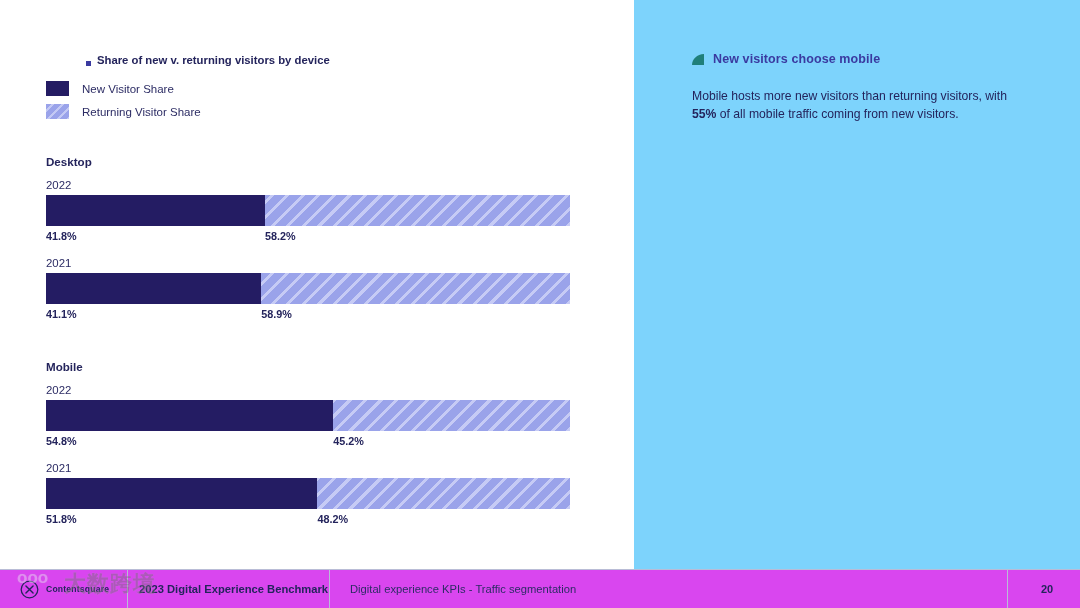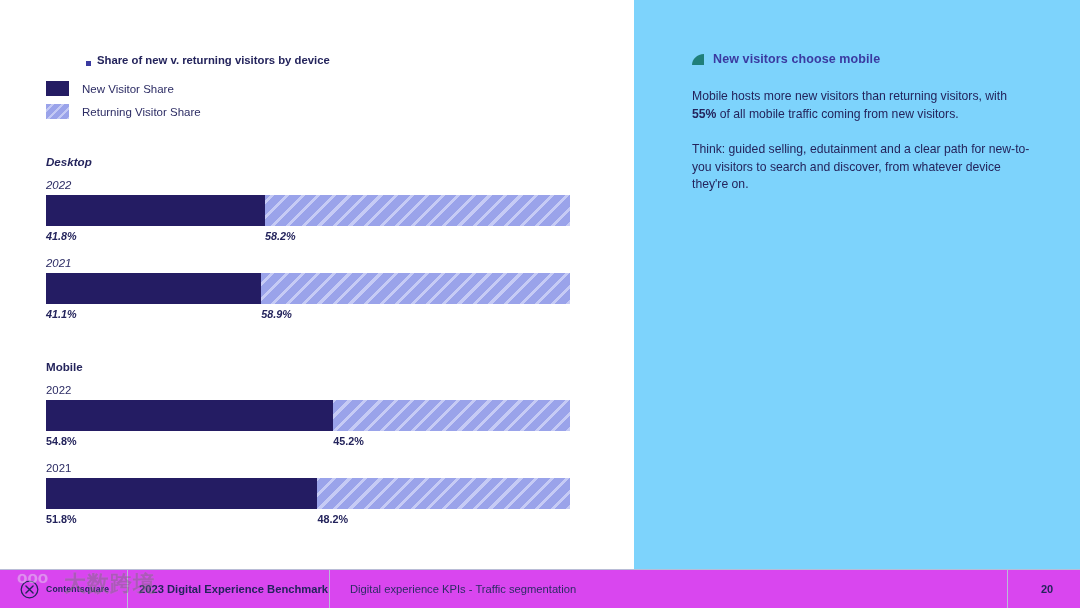--- a/index.html
+++ b/index.html
@@ -265,21 +265,21 @@
       <div class="legend-row">
         <span class="swatch solid"></span>
         <span class="legend-label">New Visitor Share</span>
       </div>
       <div class="legend-row">
         <span class="swatch hatch"></span>
         <span class="legend-label">Returning Visitor Share</span>
       </div>
     </div>
 
-    <div class="group" style="top:155px;font-style:italic;">
+    <div class="group" style="top:155px;">
       <div class="group-title">Desktop</div>
 
       <div class="bar-block">
         <div class="year-label">2022</div>
         <div class="bar-track">
           <div class="seg-new" style="width: 41.8%;"></div>
           <div class="seg-ret" style="width: 58.2%;"></div>
         </div>
         <div class="bar-values">
           <span class="bar-val" style="left:0;">41.8%</span>
@@ -336,21 +336,20 @@
         <path d="M12 1 L12 12 L0 12 C0 6 5 1.5 12 1 Z" fill="#1f7f7a"></path>
       </svg>
       <span class="panel-heading-text">New visitors choose mobile</span>
     </div>
 
     <p class="panel-para">
       <span>Mobile hosts more new visitors than returning visitors, with </span><b>55%</b><span> of all mobile traffic coming from new visitors.</span>
     </p>
 
 
-    <p class="panel-para">Think: guided selling, edutainment and a clear path for new-to-you visitors to search and discover, from whatever device they're on.</p>
   </div>
 
   <div class="footer">
     <div class="footer-cell f-logo">
       <svg class="cs-mark" viewBox="0 0 24 24">
         <circle cx="12" cy="12" r="10.5" fill="none" stroke="#24245c" stroke-width="1.6"></circle>
         <path d="M7.5 7.5 L16.5 16.5 M16.5 7.5 L7.5 16.5" stroke="#24245c" stroke-width="1.8" stroke-linecap="round"></path>
       </svg>
       <span class="f-logo-text">Contentsquare</span>
     </div>

